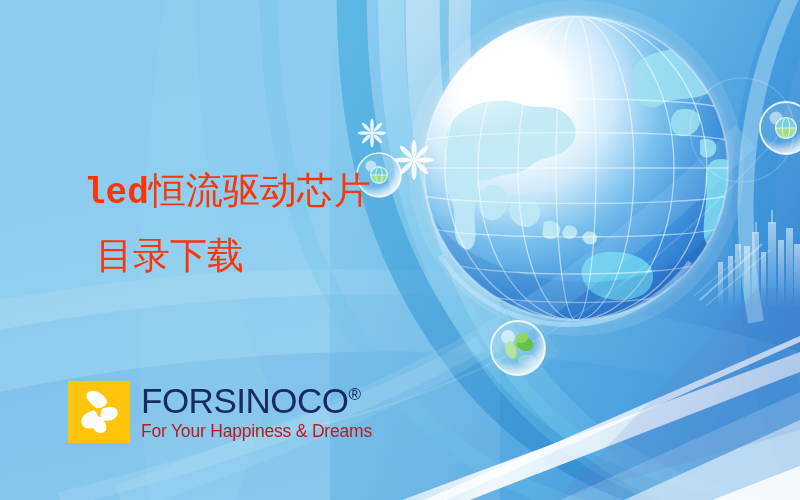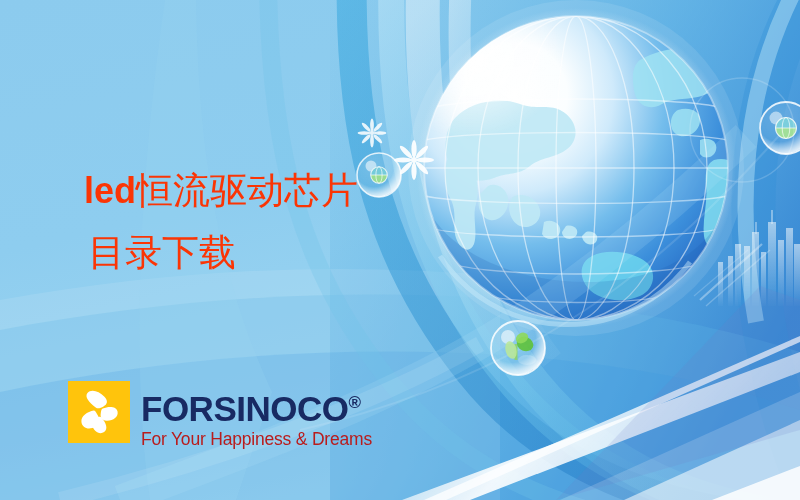--- a/index.html
+++ b/index.html
@@ -34,23 +34,23 @@
   }
   .headline-line {
     color: #fb3505;
     font-size: 37px;
     line-height: 62px;
     white-space: nowrap;
     letter-spacing: 0px;
     font-family: "Liberation Serif", "DejaVu Serif", serif;
   }
   .headline-line.l1 { margin-left: 0px; }
-  .headline-line.l2 { margin-left: 4px; }
+  .headline-line.l2 { margin-left: 12px; }
   .latin-run {
-    font-family: Liberation Sans, sans-serif;
+    font-family: Liberation Mono, monospace;
     font-weight: 700;
     font-size: 36px;
   }
 
   
   #logo {
     position: absolute;
     left: 68px;
     top: 381px;
     z-index: 40;
@@ -67,27 +67,26 @@
   #logo-mark svg { display:block; width:62px; height:62px; }
   #logo-text {
     margin-left: 11px;
     display: flex;
     flex-direction: column;
     justify-content: flex-start;
     padding-top: 2px;
   }
   #logo-wordmark {
     color: #182a63;
-    font-weight: 700;
+    font-weight: 400;
     font-size: 35px;
     line-height: 35px;
     letter-spacing: -0.5px;
     white-space: nowrap;
     font-family: "Liberation Sans", sans-serif;
-    margin-top: 8px;
   }
   #logo-wordmark .reg {
     font-size: 17px;
     vertical-align: super;
     line-height: 1;
     letter-spacing: 0;
   }
   #logo-tagline {
     color: #b91c1c;
     font-size: 17.5px;

